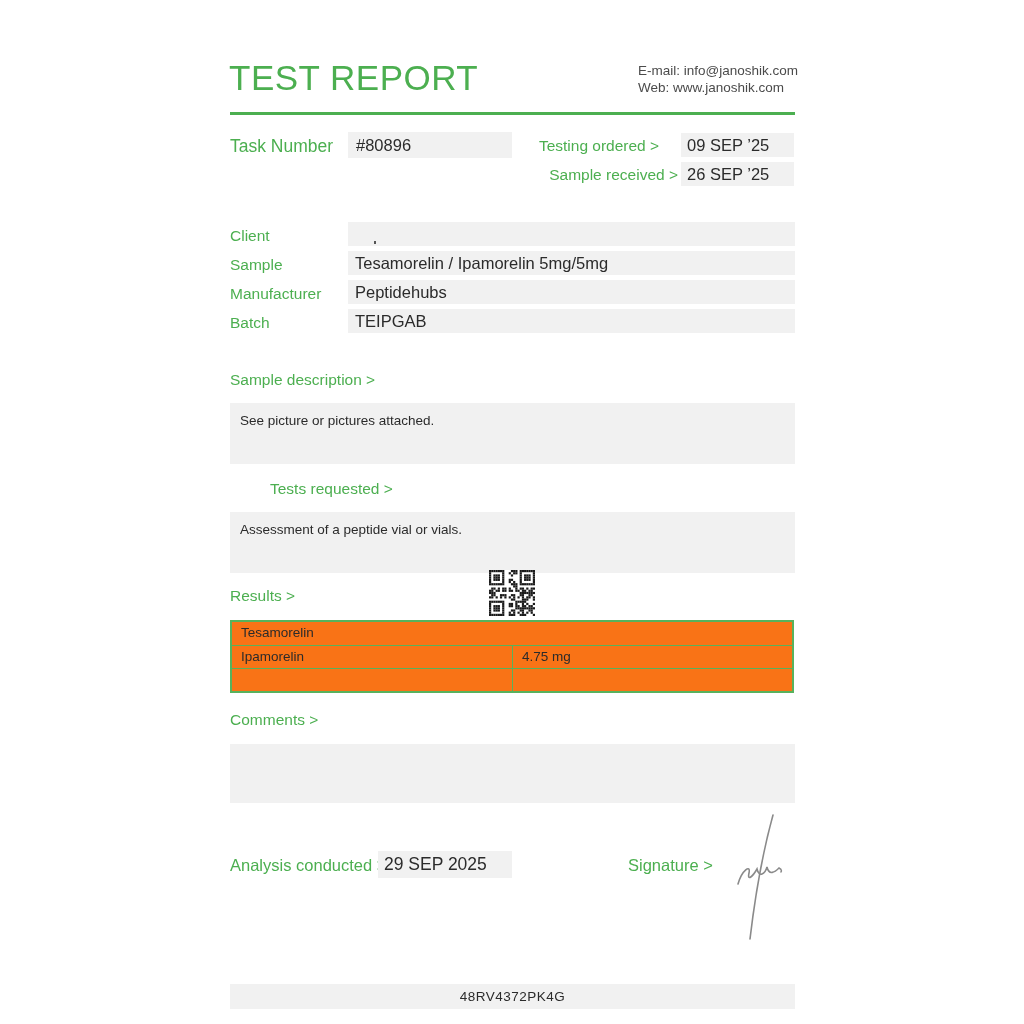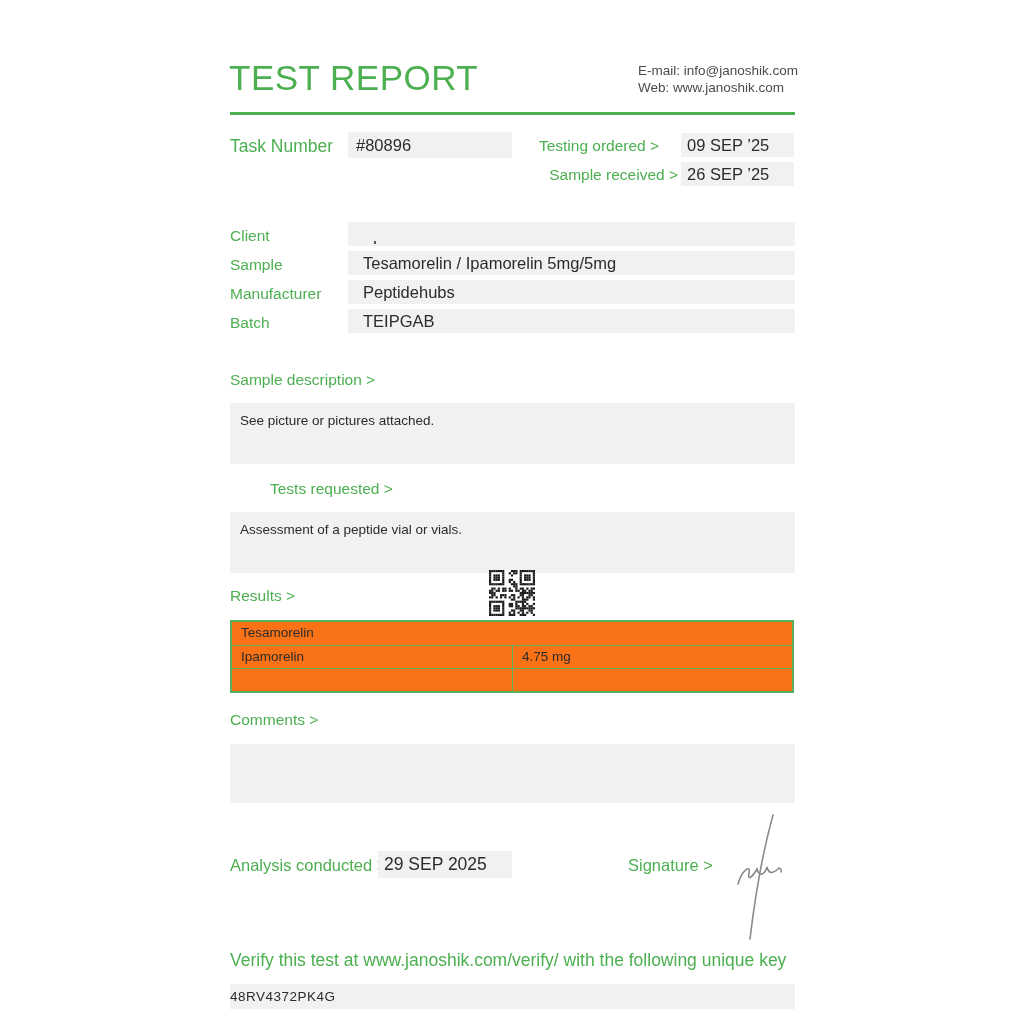--- a/index.html
+++ b/index.html
@@ -24,21 +24,21 @@
 
   .task-label { left:230px; top:136px; }
   .task-box { left:348px; top:132px; width:164px; height:26px; line-height:26px; font-size:16.5px; padding-left:8px; }
 
   .date-label-1 { top:137px; left:520px; width:158px; text-align:center; }
   .date-box-1 { left:681px; top:133px; width:113px; height:24px; line-height:24px; font-size:16.5px; font-weight:500; padding-left:6px; }
   .date-label-2 { top:166px; left:520px; width:158px; text-align:right; }
   .date-box-2 { left:681px; top:162px; width:113px; height:24px; line-height:24px; font-size:16.5px; font-weight:500; padding-left:6px; }
 
   .field-label { left:230px; }
-  .field-box { left:348px; width:447px; height:24px; line-height:24px; font-size:16.5px; padding-left:15px; }
+  .field-box { left:348px; width:447px; height:24px; line-height:24px; font-size:16.5px; padding-left:7px; }
   .fl-0 { top:227px; } .fb-0 { top:222px; }
   .fl-1 { top:256px; } .fb-1 { top:251px; }
   .fl-2 { top:285px; } .fb-2 { top:280px; }
   .fl-3 { top:314px; } .fb-3 { top:309px; }
   .client-dot { left:374px; top:241px; width:2px; height:3px; background:#555; }
 
   
   .sec-head { left:230px; }
   .sh-desc { top:371px; } .sh-tests { top:480px;margin-left:40px; } .sh-results { top:587px; } .sh-comments { top:711px; }
   .sec-box { left:230px; width:565px; font-size:13.5px; color:var(--text); padding:9px 10px; line-height:17px; }
@@ -53,21 +53,21 @@
   .rrow:first-child { border-top:none; }
   .rcell { width:50%; font-size:13.5px; color:var(--text); line-height:22px; padding-left:9px; white-space:nowrap; overflow:hidden; }
   .rcell + .rcell { border-left:1px solid var(--border-green); }
 
   
   .analysis-label { left:230px; top:856px; font-size:16.5px; }
   .analysis-box { left:378px; top:851px; width:134px; height:27px; line-height:27px; font-size:17.5px; font-weight:500; padding-left:6px; }
   .sig-label { left:628px; top:856px; font-size:16.5px; }
   .sig { left:716px; top:812px; width:72px; height:130px; }
   .verify { left:230px; top:950px; width:565px; font-size:17.5px; color:var(--green); white-space:nowrap; }
-  .key-box { left:230px; top:984px; width:565px; height:25px; line-height:25px; font-size:13.5px; text-align:left; letter-spacing:0.5px; }
+  .key-box { left:230px; top:984px; width:565px; height:25px; line-height:25px; font-size:13.5px; text-align:center; letter-spacing:0.5px; }
 </style>
 </head>
 <body>
 
 <div class="page">
 
   <div class="abs title">TEST REPORT</div>
 
 
   <div class="abs contact">
@@ -354,16 +354,15 @@
 
   <div class="abs glabel analysis-label">Analysis conducted &gt;</div>
   <div class="abs gbox analysis-box">29 SEP 2025</div>
   <div class="abs glabel sig-label">Signature &gt;</div>
 
   <svg class="abs sig" viewBox="0 0 72 130" fill="none" stroke="#8a8a8a" stroke-width="1.6" stroke-linecap="round">
     <path d="M57,3 C49,32 40,76 34,127"></path>
     <path d="M22,72 C26,58 35,52 33,61 C31,70 37,64 41,57 C43,66 49,62 51,55 C53,64 59,60 63,56 C65,57 66,58 65,60"></path>
   </svg>
 
-  <div class="abs verify">Verify this test at www.janoshik.com/verify/ with the following unique key</div>
   <div class="abs gbox key-box">48RV4372PK4G</div>
 
 </div>
 
 </body></html>

